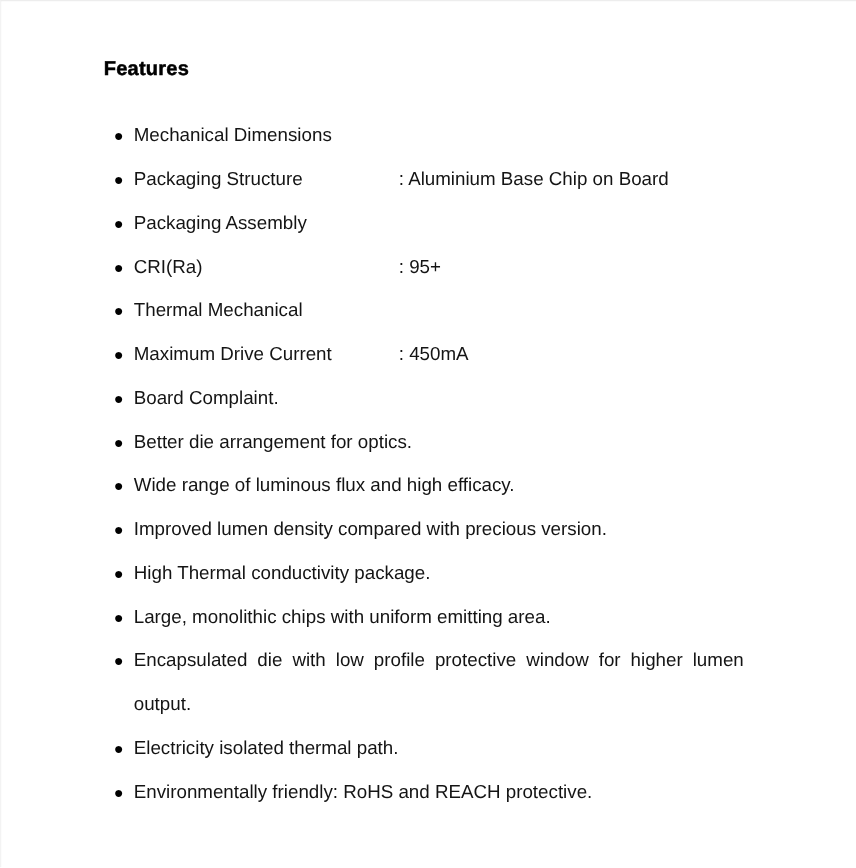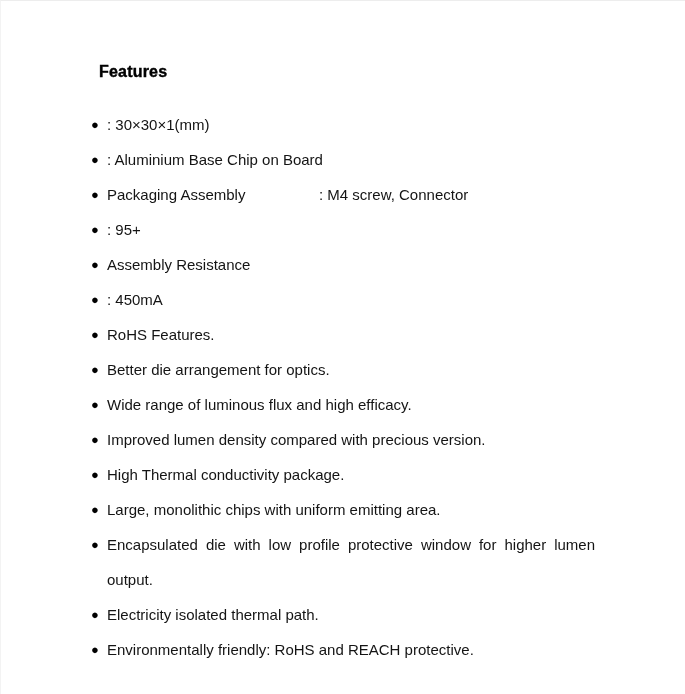--- a/index.html
+++ b/index.html
@@ -14,21 +14,21 @@
     box-sizing: border-box;
     background: #ffffff;
     border-top: 1px solid #ededed;
     border-left: 1px solid #f3f3f3;
     padding: 45px 90px 0 82px;
     font-family: "Liberation Sans", "DejaVu Sans", sans-serif;
     color: #111111;
     overflow: hidden;
   }
   .doc-heading {
-    margin: 16px;
+    margin: 0;
     font-size: 16px;
     line-height: 20px;
     font-weight: 700;
     letter-spacing: 0.2px;
     color: #000000;
     -webkit-text-stroke: 0.4px #000;
   }
   ul.feature-list {
     list-style: none;
     margin: 25px 0 0 8px;
@@ -65,47 +65,49 @@
 <body>
 
 <div class="page">
 
   <h2 class="doc-heading">Features</h2>
 
   <ul class="feature-list">
 
     <li>
       <span class="bullet">●</span>
-      <span class="spec-value">: 30×30×1(mm)</span>
+      <span class="spec-label">Mechanical Dimensions</span>
     </li>
     <li>
       <span class="bullet">●</span>
+      <span class="spec-label">Packaging Structure</span>
       <span class="spec-value">: Aluminium Base Chip on Board</span>
     </li>
     <li>
       <span class="bullet">●</span>
       <span class="spec-label">Packaging Assembly</span>
-      <span class="spec-value">: M4 screw, Connector</span>
     </li>
     <li>
       <span class="bullet">●</span>
+      <span class="spec-label">CRI(Ra)</span>
       <span class="spec-value">: 95+</span>
     </li>
     <li>
       <span class="bullet">●</span>
-      <span class="spec-label">Assembly Resistance</span>
+      <span class="spec-label">Thermal Mechanical</span>
     </li>
     <li>
       <span class="bullet">●</span>
+      <span class="spec-label">Maximum Drive Current</span>
       <span class="spec-value">: 450mA</span>
     </li>
 
     <li>
       <span class="bullet">●</span>
-      <span class="feature-text">RoHS Features.</span>
+      <span class="feature-text">Board Complaint.</span>
     </li>
     <li>
       <span class="bullet">●</span>
       <span class="feature-text">Better die arrangement for optics.</span>
     </li>
     <li>
       <span class="bullet">●</span>
       <span class="feature-text">Wide range of luminous flux and high efficacy.</span>
     </li>
     <li>

